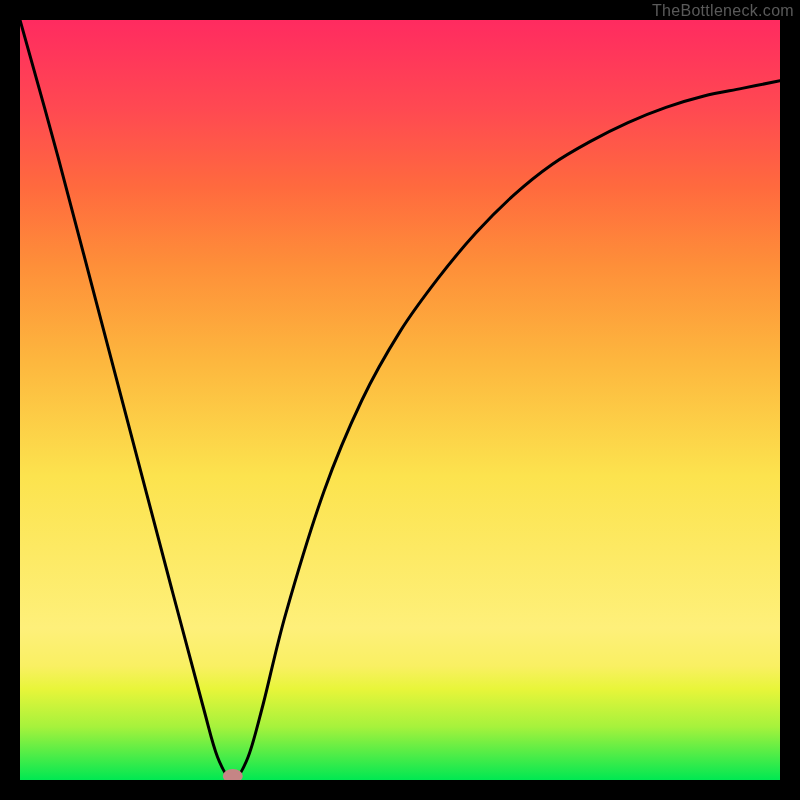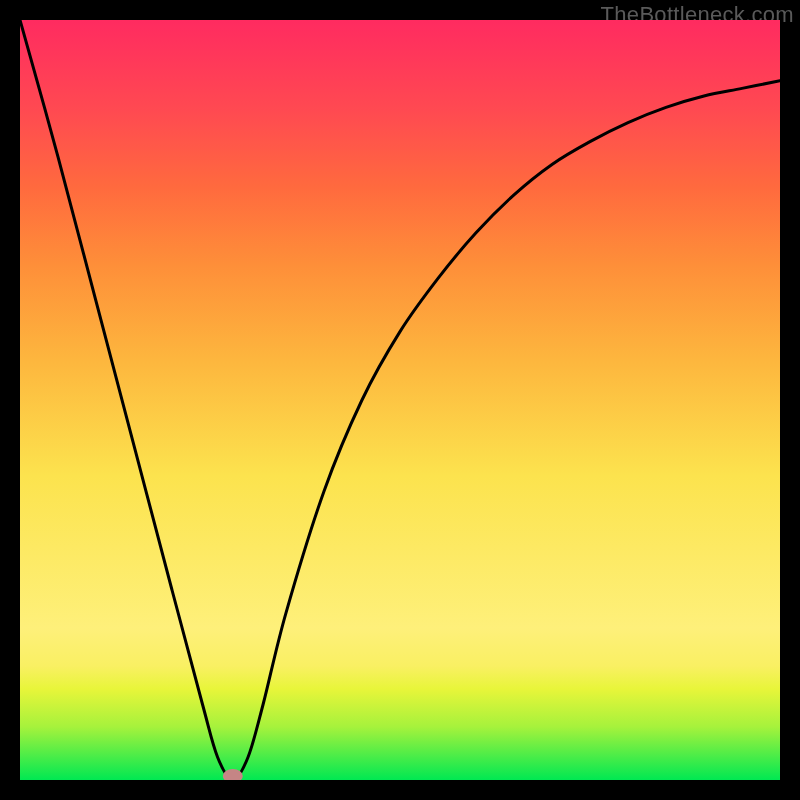--- a/index.html
+++ b/index.html
@@ -47,21 +47,21 @@
   }
   svg.curve {
     position: absolute;
     inset: 0;
   }
   .watermark {
     position: absolute;
     top: 2px;
     right: 6px;
     color: #5a5a5a;
-    font-size: 22px;
+    font-size: 16px;
     letter-spacing: 0.3px;
     font-weight: 400;
   }
 </style>
 </head>
 <body>
 
 <div class="watermark">TheBottleneck.com</div>
 
 <div class="frame">

